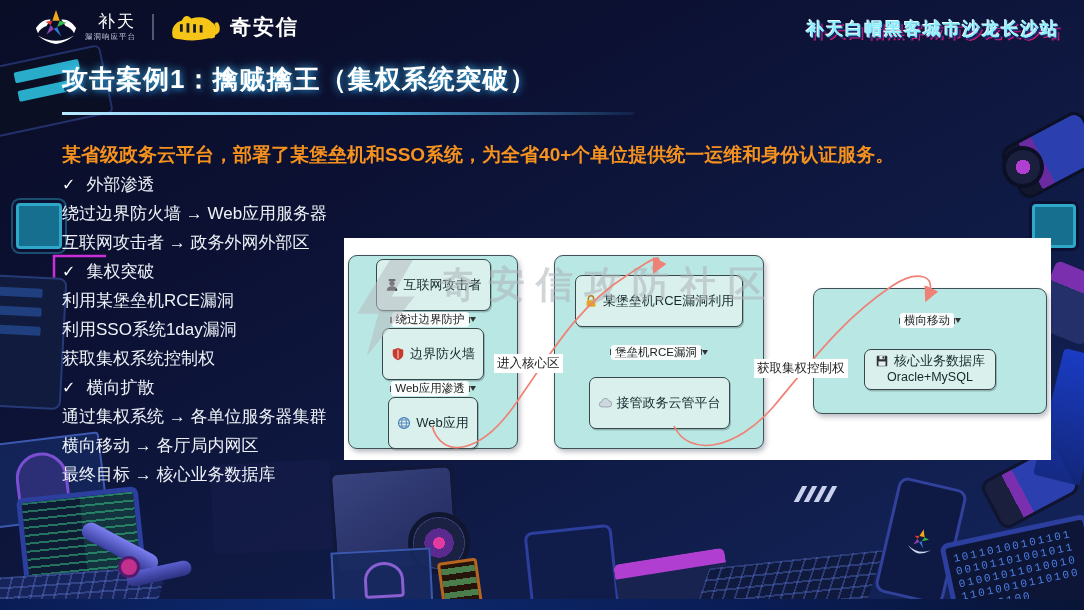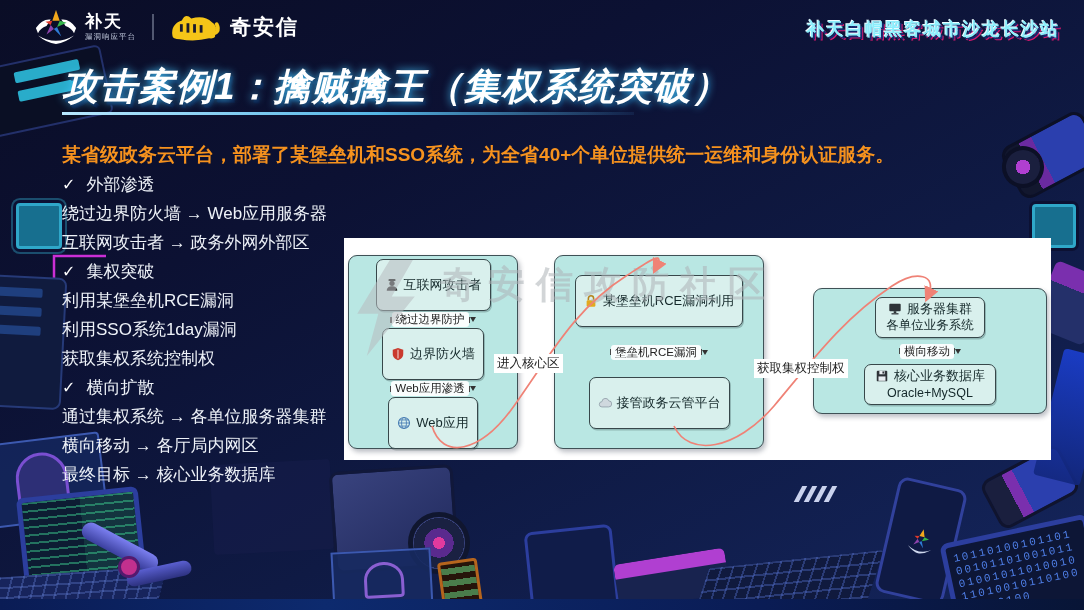--- a/index.html
+++ b/index.html
@@ -61,31 +61,31 @@
   .d-barR{left:1042px;top:268px;width:56px;height:70px;transform:rotate(22deg);border-radius:6px;
     background:linear-gradient(180deg,#7a2fae 0 30%,#24306a 30% 100%);}
   .d-scrR{left:1048px;top:352px;width:48px;height:130px;transform:rotate(14deg);border-radius:4px;
     background:linear-gradient(180deg,#1b3fd0,#12277e);opacity:.9;}
   .d-bottombar{left:0;top:599px;width:1084px;height:11px;
     background:linear-gradient(90deg,#0a1c55,#0d2a6e 30%,#0a1c55 70%,#081536);}
   
   .hdr{position:absolute;left:34px;top:9px;display:flex;align-items:center;z-index:6;}
   .bt-logo{display:flex;align-items:center;gap:7px;}
   .bt-text{display:flex;flex-direction:column;line-height:1.1;}
-  .bt-name{color:#fff;font-weight:bold;font-size:17px;letter-spacing:2px;}
+  .bt-name{color:#fff;font-weight:normal;font-size:17px;letter-spacing:2px;text-align:right;}
   .bt-sub{color:#c7cfe2;font-size:7.5px;letter-spacing:1px;margin-top:2px;}
   .hdr-div{width:2px;height:26px;background:rgba(200,210,230,.38);margin:0 12px 0 16px;}
   .qax{display:flex;align-items:center;gap:6px;}
   .qax-name{color:#fff;font-weight:bold;font-size:21px;letter-spacing:2px;}
   
   .badge{position:absolute;right:24px;top:17px;z-index:6;font-weight:800;font-size:17.5px;letter-spacing:2px;
     color:#8ceefc;text-shadow:-1px -1px 0 #eafcff,2px 2px 0 #142a6e,3px 3px 0 #d6186e;}
   
-  .title{position:absolute;left:62px;top:62px;z-index:6;font-size:37px;font-weight:bold;color:#fff;letter-spacing:1px;
-    text-shadow:0 0 9px rgba(70,200,255,.95),2px 3px 0 rgba(8,24,66,.95),3px 4px 0 rgba(8,24,66,.6);font-style:italic;}
+  .title{position:absolute;left:62px;top:62px;z-index:6;font-size:26px;font-weight:bold;color:#fff;letter-spacing:1px;
+    text-shadow:0 0 9px rgba(70,200,255,.95),2px 3px 0 rgba(8,24,66,.95),3px 4px 0 rgba(8,24,66,.6);}
   .title-line{position:absolute;left:62px;top:112px;width:572px;height:2.5px;z-index:6;
     background:linear-gradient(90deg,#b8e8ff 0%,#55b6e6 55%,rgba(70,150,220,.1) 100%);}
   .intro{position:absolute;left:62px;top:142px;width:990px;z-index:6;font-size:19px;font-weight:bold;color:#f6921e;}
   
   .steps{position:absolute;left:62px;top:170px;z-index:6;}
   .step{height:29px;line-height:29px;font-size:17px;color:#eef2f8;white-space:nowrap;display:flex;align-items:center;}
   .step .chk{margin-right:11px;font-size:16px;color:#fff;}
   
   .panel{position:absolute;left:344px;top:238px;width:707px;height:222px;background:#ffffff;z-index:5;}
   .zone{position:absolute;background:#b9e7e3;border:1.4px solid #3f5156;border-radius:9px;
@@ -316,31 +316,20 @@
           <svg class="micon" width="14" height="14" viewBox="0 0 16 16">
             <path d="M4.5 12.5 a3 3 0 0 1 0-6 a4 4 0 0 1 7.8-1 a3 3 0 0 1-.3 7 Z" fill="#cfd8de" stroke="#93a2ab" stroke-width="1"></path>
           </svg>
           <span>接管政务云管平台</span>
         </div>
       </div>
     </div>
 
     <div class="zone z3">
       <div class="zone-flow">
-        <div class="node two">
-          <span class="l1">
-            <svg class="micon" width="14" height="14" viewBox="0 0 16 16">
-              <rect x="1.5" y="2" width="13" height="8.5" rx="1" fill="#2e3338"></rect>
-              <rect x="6.5" y="10.5" width="3" height="2.2" fill="#2e3338"></rect>
-              <rect x="4" y="12.8" width="8" height="1.4" fill="#2e3338"></rect>
-            </svg>
-            <span>服务器集群</span>
-          </span>
-          <span class="l2">各单位业务系统</span>
-        </div>
         <div class="conn">
           <div class="ln"></div>
           <span class="lbl">横向移动</span>
           <div class="ln"></div>
             <div class="arr"></div>
         </div>
         <div class="node two">
           <span class="l1">
             <svg class="micon" width="14" height="14" viewBox="0 0 16 16">
               <rect x="2" y="2" width="12" height="12" rx="1" fill="#2e3338"></rect>

